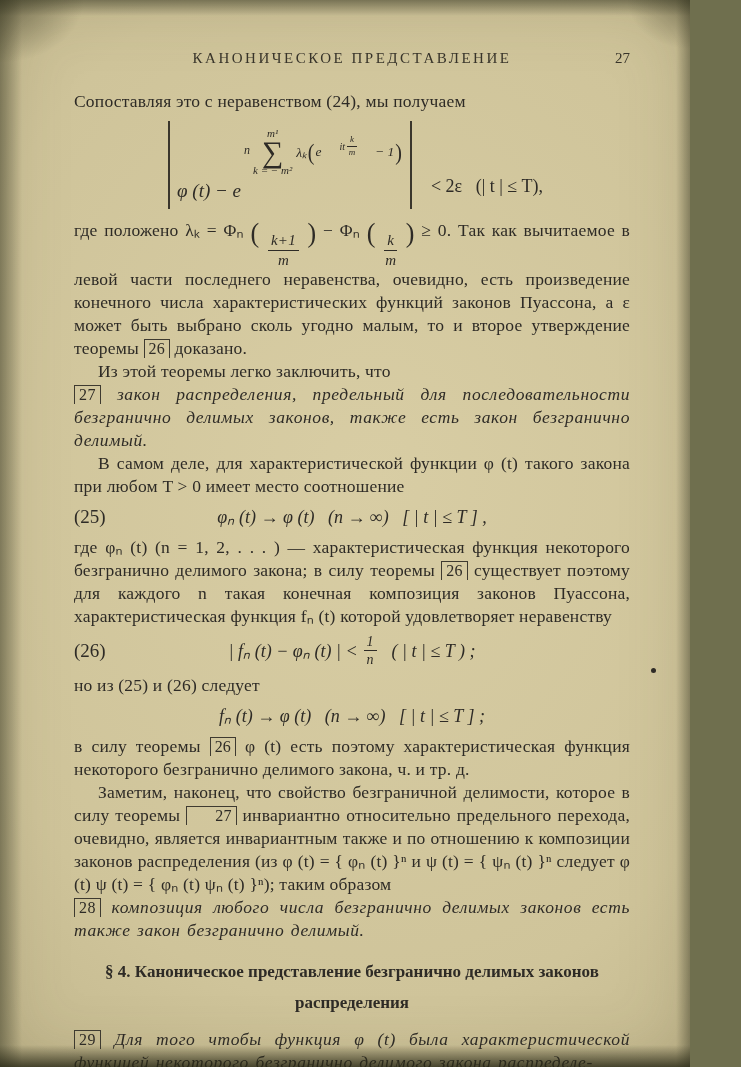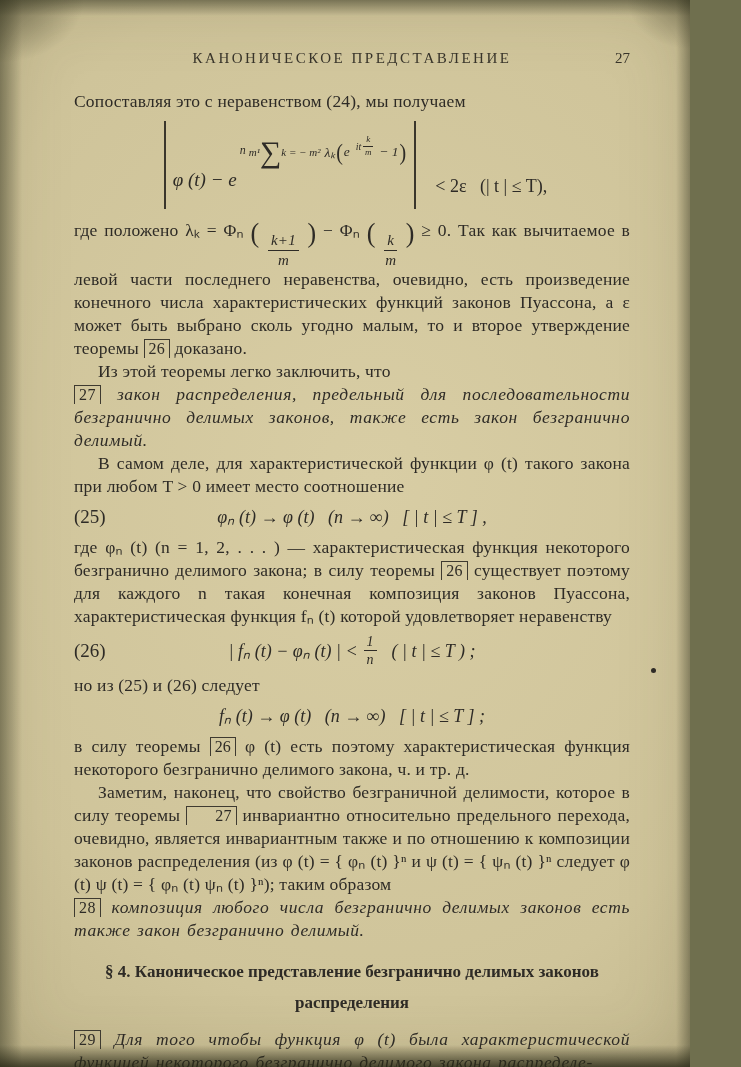--- a/index.html
+++ b/index.html
@@ -29,26 +29,26 @@
   .thmbox{display:inline-block;font-style:normal;border:1px solid #3e3a30;border-bottom:none;
           padding:0 4px;font-size:16px;line-height:18px;}
 
   
   .disp{display:flex;align-items:center;justify-content:center;margin:8px 0 10px;}
   .tallbar{width:2px;height:88px;background:#3a362c;display:inline-block;margin:0 7px;}
   .d1-main{display:inline-flex;align-items:flex-end;}
   .d1-base{font-size:19px;font-style:italic;}
   .d1-exp{display:inline-flex;align-items:center;margin:0 0 26px 3px;}
   .expn{font-size:12px;font-style:italic;margin-right:1px;transform:translateY(-2px);}
-  .sum{display:inline-flex;flex-direction:row;align-items:center;line-height:1;margin:0 2px;}
+  .sum{display:inline-flex;flex-direction:column;align-items:center;line-height:1;margin:0 2px;}
   .sum-top,.sum-bot{font-size:11px;font-style:italic;}
   .sigma{font-size:30px;line-height:26px;}
   .expterm{font-size:13.5px;font-style:italic;display:inline-flex;align-items:center;margin-left:2px;}
   .bigp{font-size:20px;font-style:normal;display:inline-block;transform:scaleY(1.15);margin:0 1px;}
-  .innersup{display:inline-flex;align-items:center;font-size:10px;transform:translateY(-6px);margin:0 6px;}
+  .innersup{display:inline-flex;align-items:center;font-size:10px;transform:translateY(-6px);margin:0 18px;}
   .innersup .mfrac{font-size:9px;margin-left:2px;}
   .d1-rhs{align-self:flex-end;margin:0 0 12px 12px;font-size:18px;}
 
   .mfrac{display:inline-flex;flex-direction:column;align-items:center;line-height:1.1;text-align:center;vertical-align:-0.6em;}
   .mfrac .num{display:block;border-bottom:1.4px solid currentColor;padding:0 3px 1px;}
   .mfrac .den{display:block;padding-top:1px;}
   .ifrac{font-size:15px;font-style:italic;margin:0 2px;}
   .bigp2{font-size:26px;display:inline-block;transform:scaleY(1.08);vertical-align:-0.18em;}
 
   .eqline{position:relative;text-align:center;margin:6px 0;font-size:18px;line-height:26px;}

